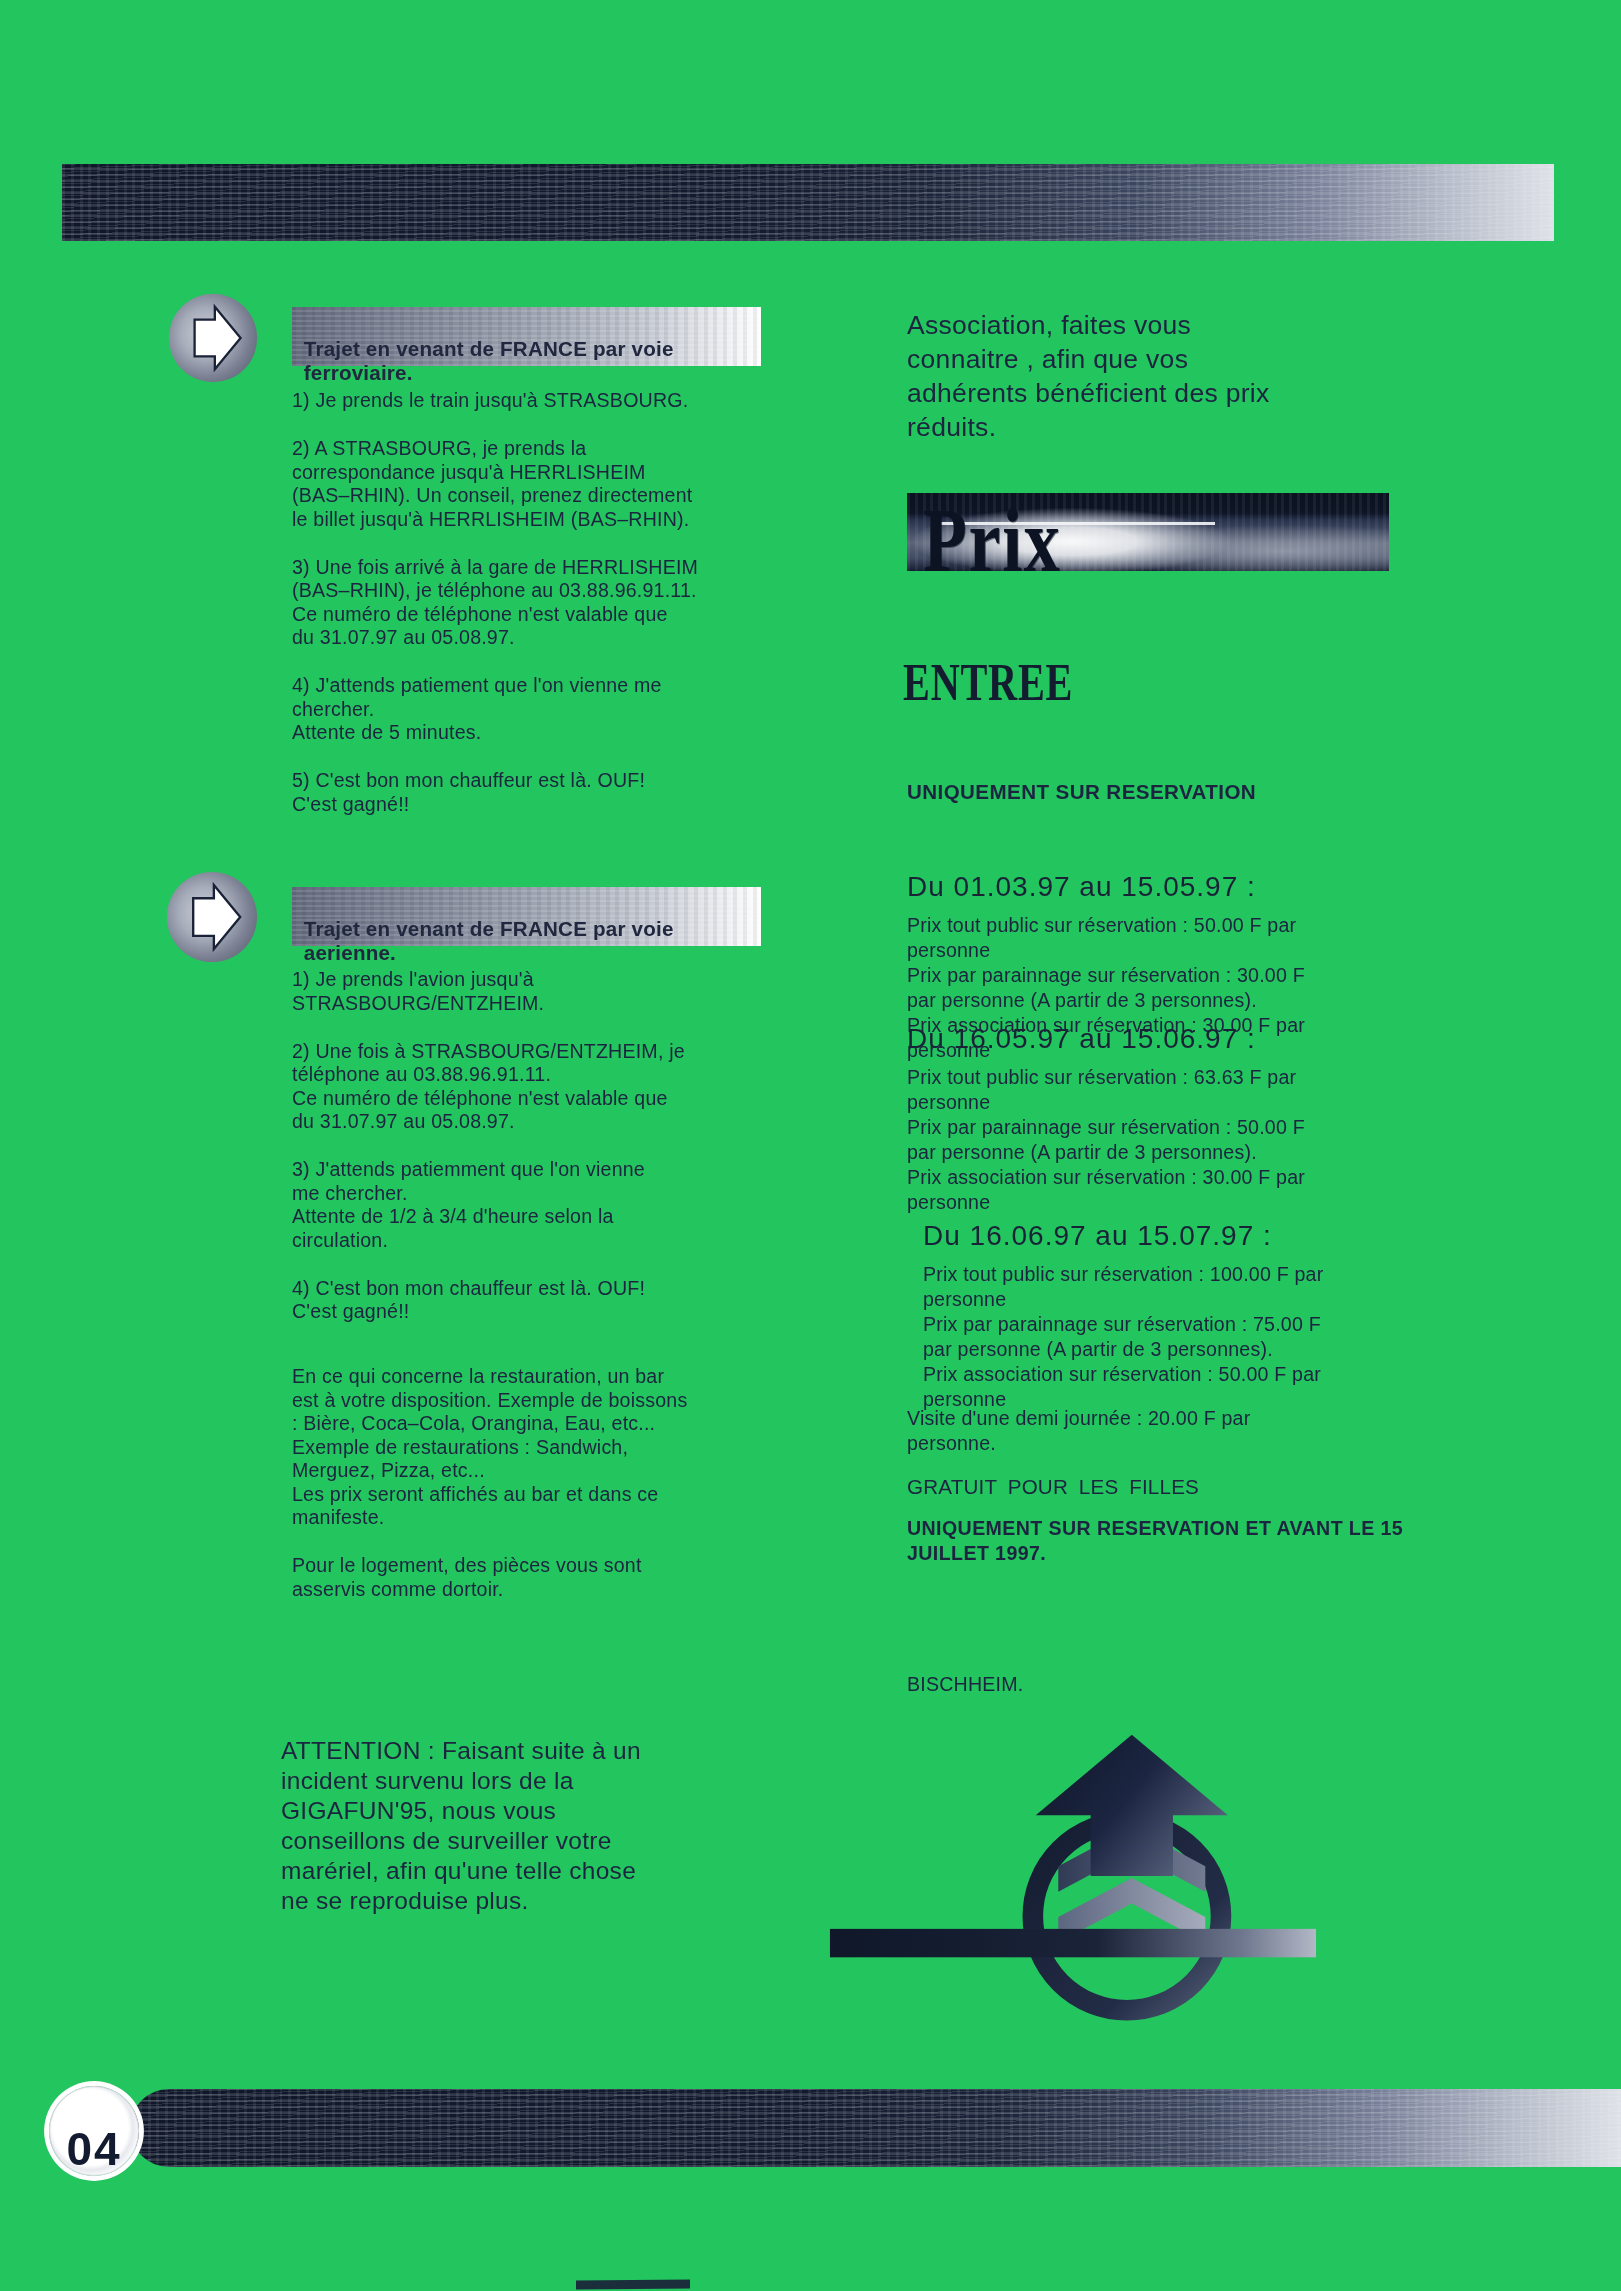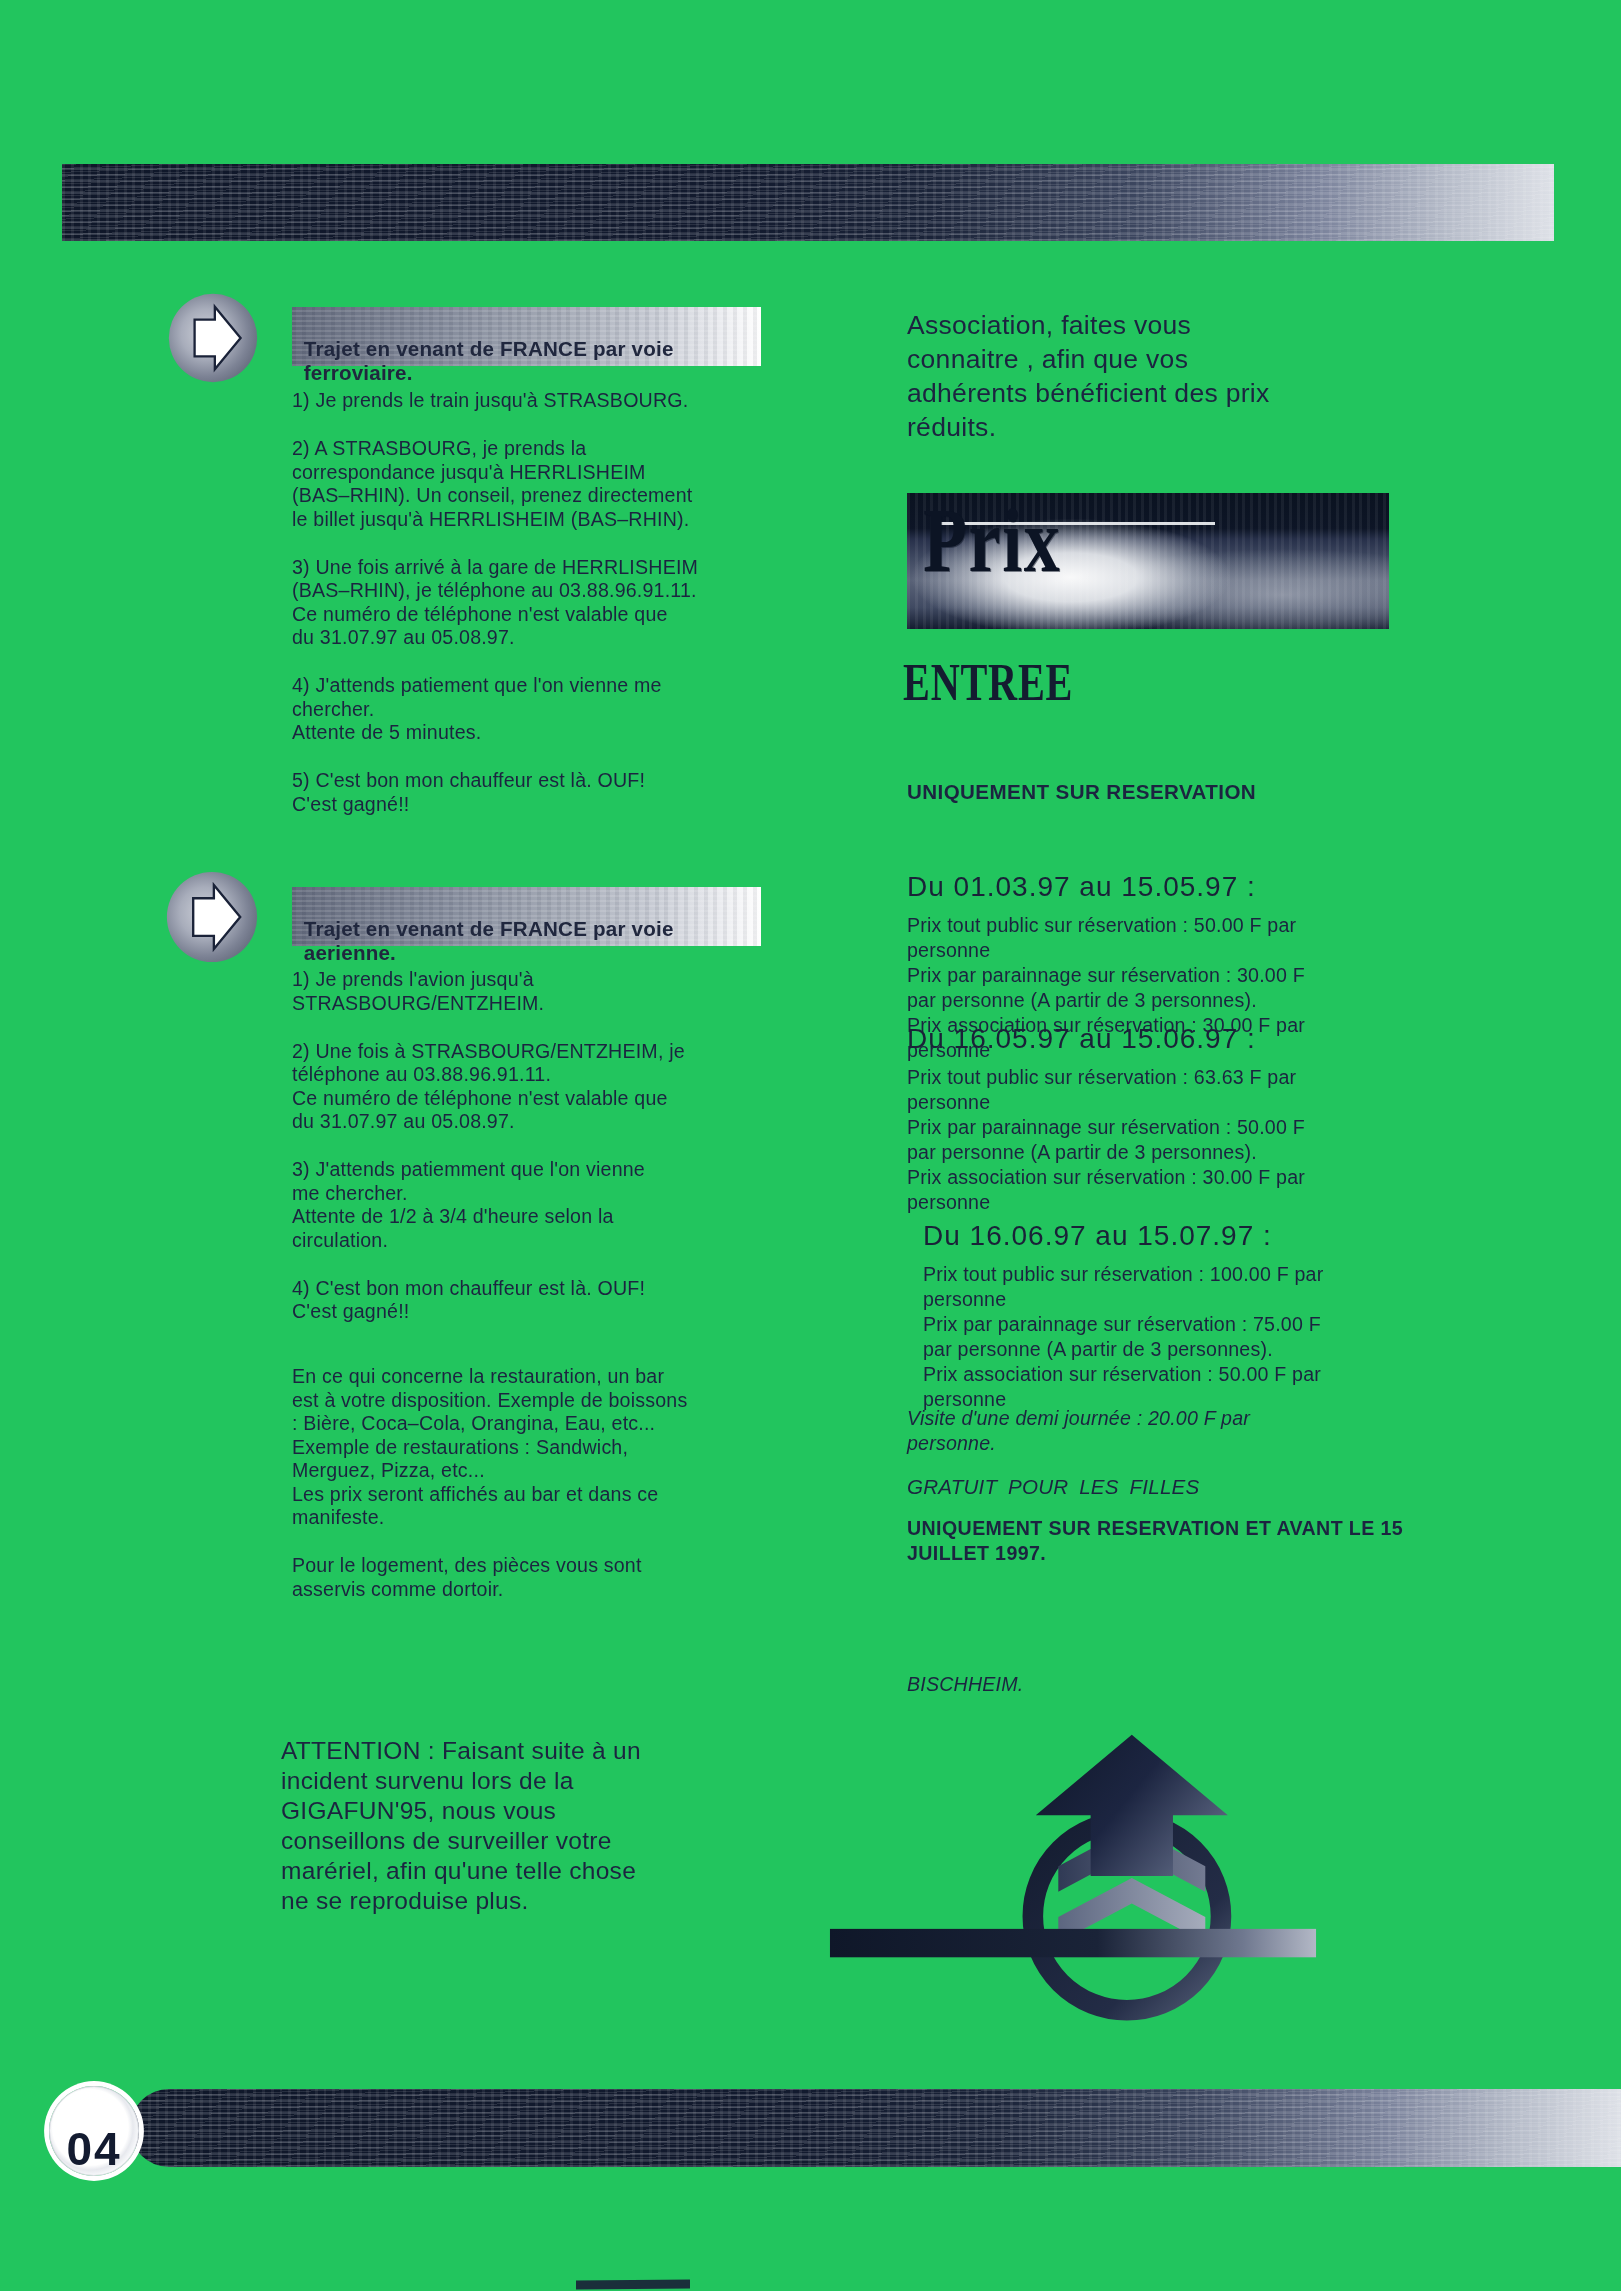--- a/index.html
+++ b/index.html
@@ -39,21 +39,21 @@
   .rail-steps{left:292px;top:389px;width:490px;}
   .air-steps{left:292px;top:968px;width:490px;}
   .restauration{left:292px;top:1365px;width:495px;}
   .logement{left:292px;top:1554px;width:495px;}
   .attention{left:281px;top:1736px;width:480px;font-size:24.5px;line-height:30px;
              letter-spacing:0.3px;white-space:pre-line;margin:0;}
 
   
   .association-note{left:907px;top:308px;width:500px;font-size:26.5px;line-height:34px;
                     letter-spacing:0.3px;white-space:pre-line;margin:0;}
-  .banner{left:907px;top:493px;width:482px;height:136px;overflow:hidden;
+  .banner{left:907px;top:493px;width:482px;height:78px;overflow:hidden;
     background:
       repeating-linear-gradient(90deg, rgba(255,255,255,.06) 0 2.9px, transparent 2.9px 7.8px),
       radial-gradient(ellipse 46% 60% at 34% 62%, rgba(255,255,255,.96) 0%, rgba(244,246,248,.85) 30%, rgba(190,196,206,.45) 55%, rgba(120,128,146,0) 72%),
       radial-gradient(ellipse 60% 45% at 78% 75%, rgba(195,200,210,.55) 0%, rgba(150,157,172,.35) 45%, rgba(80,88,108,0) 75%),
       linear-gradient(180deg,#0a1220 0%,#0d1526 26%,#27304a 34%,#3f4961 48%,#5a6378 64%,#404a62 84%,#141c30 100%);
     text-align: center;
   }
   .horizon{position:absolute;left:6%;top:29px;width:58%;height:2.9px;background:#f4f6f8;opacity:.9;}
   .banner-word{position:absolute;left:15.7px;top:-3.9px;font-family:"Liberation Serif", serif;
       font-weight:bold;font-size:90px;color:#0c1424;transform:scaleX(.8);transform-origin:left top;
@@ -61,21 +61,21 @@
   .entree{left:903px;top:652px;margin:0;font-family:"Liberation Serif", serif;font-weight:bold;
       font-size:53px;color:#141c30;transform:scaleX(.76);transform-origin:left top;letter-spacing:1px;}
   .resnote{font-size:20.6px;letter-spacing:0.4px;margin:0;white-space:pre-line;font-weight:bold;}
   .reservation-note{left:907px;top:780px;width:495px;}
   .period{width:498px;}
   .period h3{margin:0 0 9.8px 0;font-size:28px;font-weight:normal;letter-spacing:1px;color:#1a2238;}
   .period p{margin:0;font-size:19.6px;line-height:25px;letter-spacing:0.2px;white-space:pre-line;}
   .p1{left:907px;top:826px;margin-top:45px;}
   .p2{left:907px;top:1023px;}
   .p3{left:907px;top:1220px;margin-left:16px;}
-  .pricetext{font-size:19.6px;line-height:25px;letter-spacing:0.2px;margin:0;white-space:pre-line;font-style:italic;}
+  .pricetext{font-size:19.6px;line-height:25px;letter-spacing:0.2px;margin:0;white-space:pre-line;}
   .visite{left:907px;top:1406px;width:495px;}
   .gratuit{left:907px;top:1474px;width:495px;word-spacing:4.9px;font-size:20.6px;}
   .deadline{left:907px;top:1516px;width:505px;font-size:19.6px;line-height:24.5px;}
   .address{left:907px;top:1589px;width:500px;}
   .city{left:907px;top:1672px;width:294px;}
 
   .logo{left:828px;top:1717px;}
 
   .badge{left:49px;top:2086px;width:90px;height:90px;border-radius:50%;z-index:3;
      background:radial-gradient(circle at 46% 46%, #ffffff 0 55%, #e7e9ee 62%, #f7f8fa 70%, #ffffff 76%);

